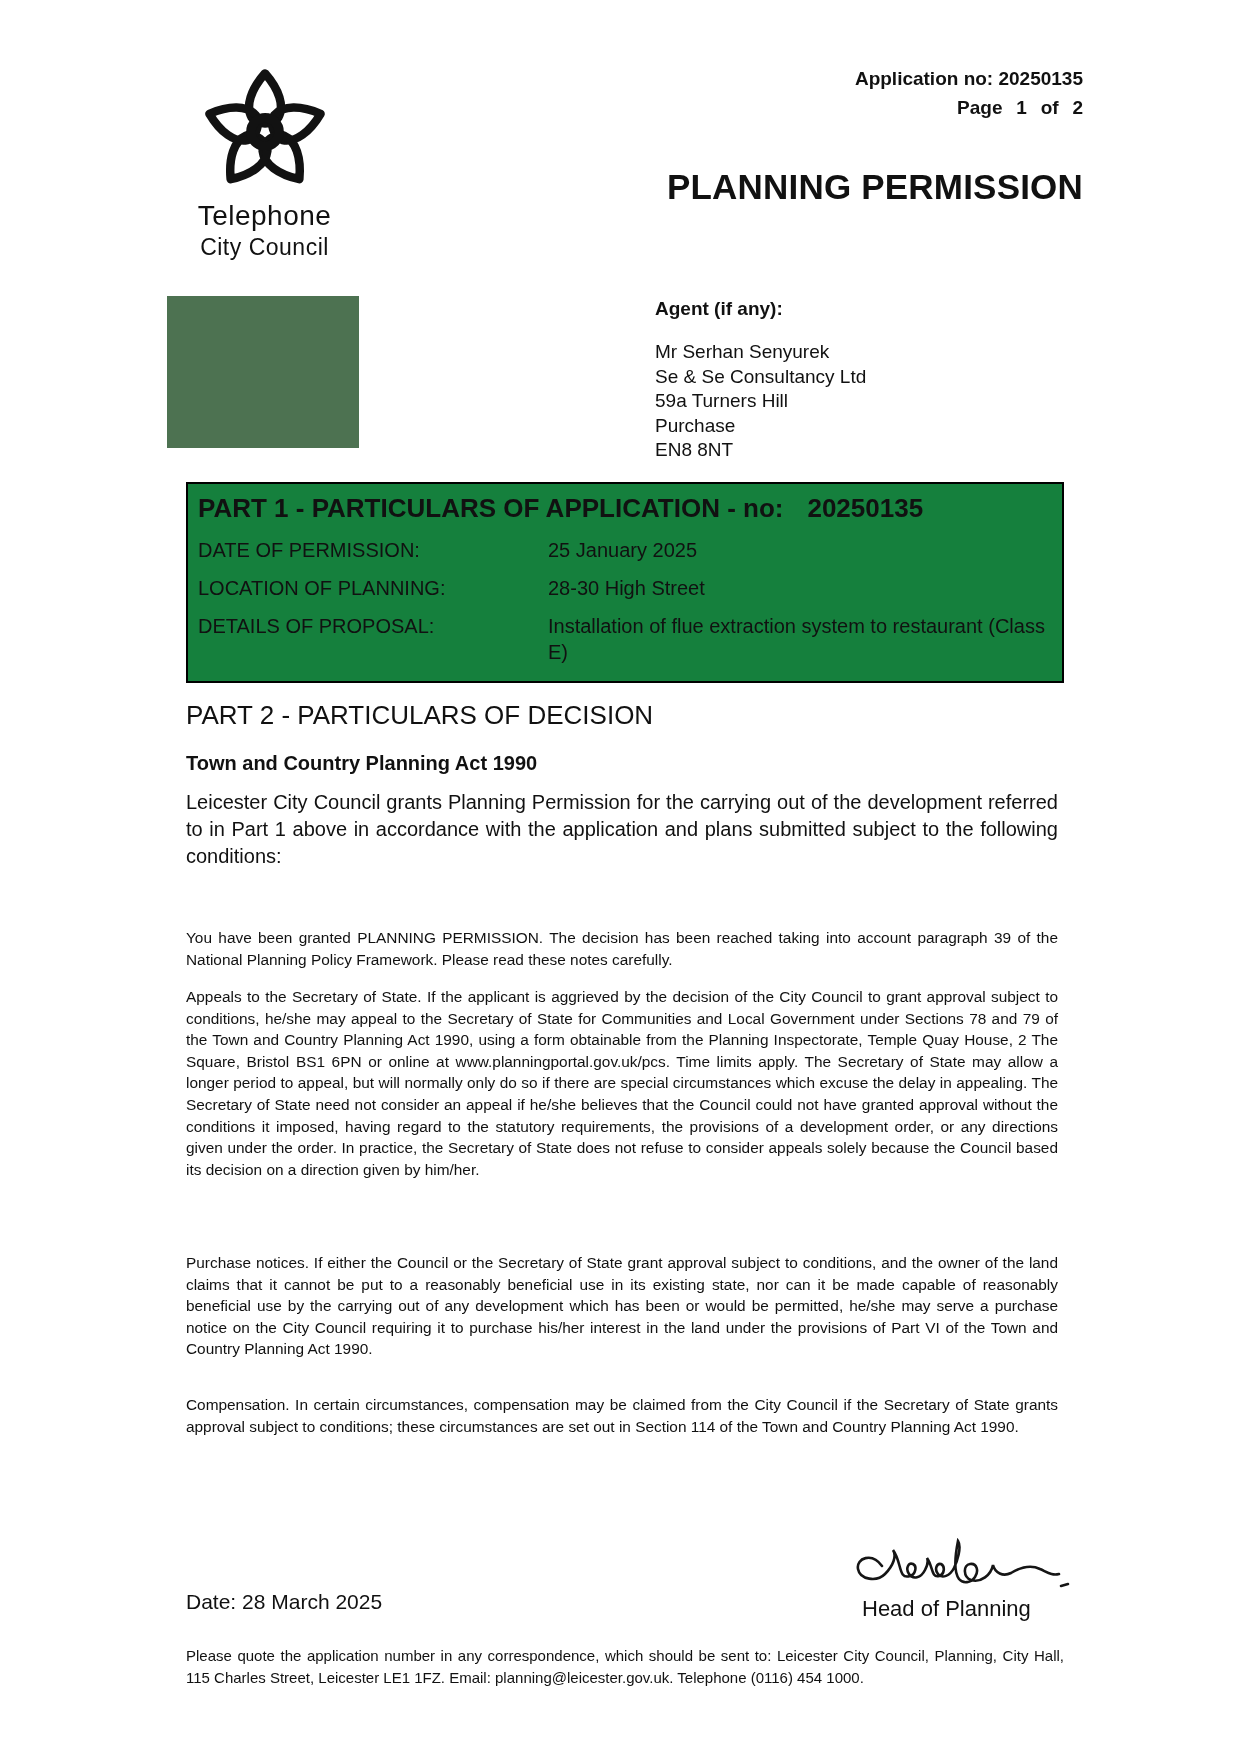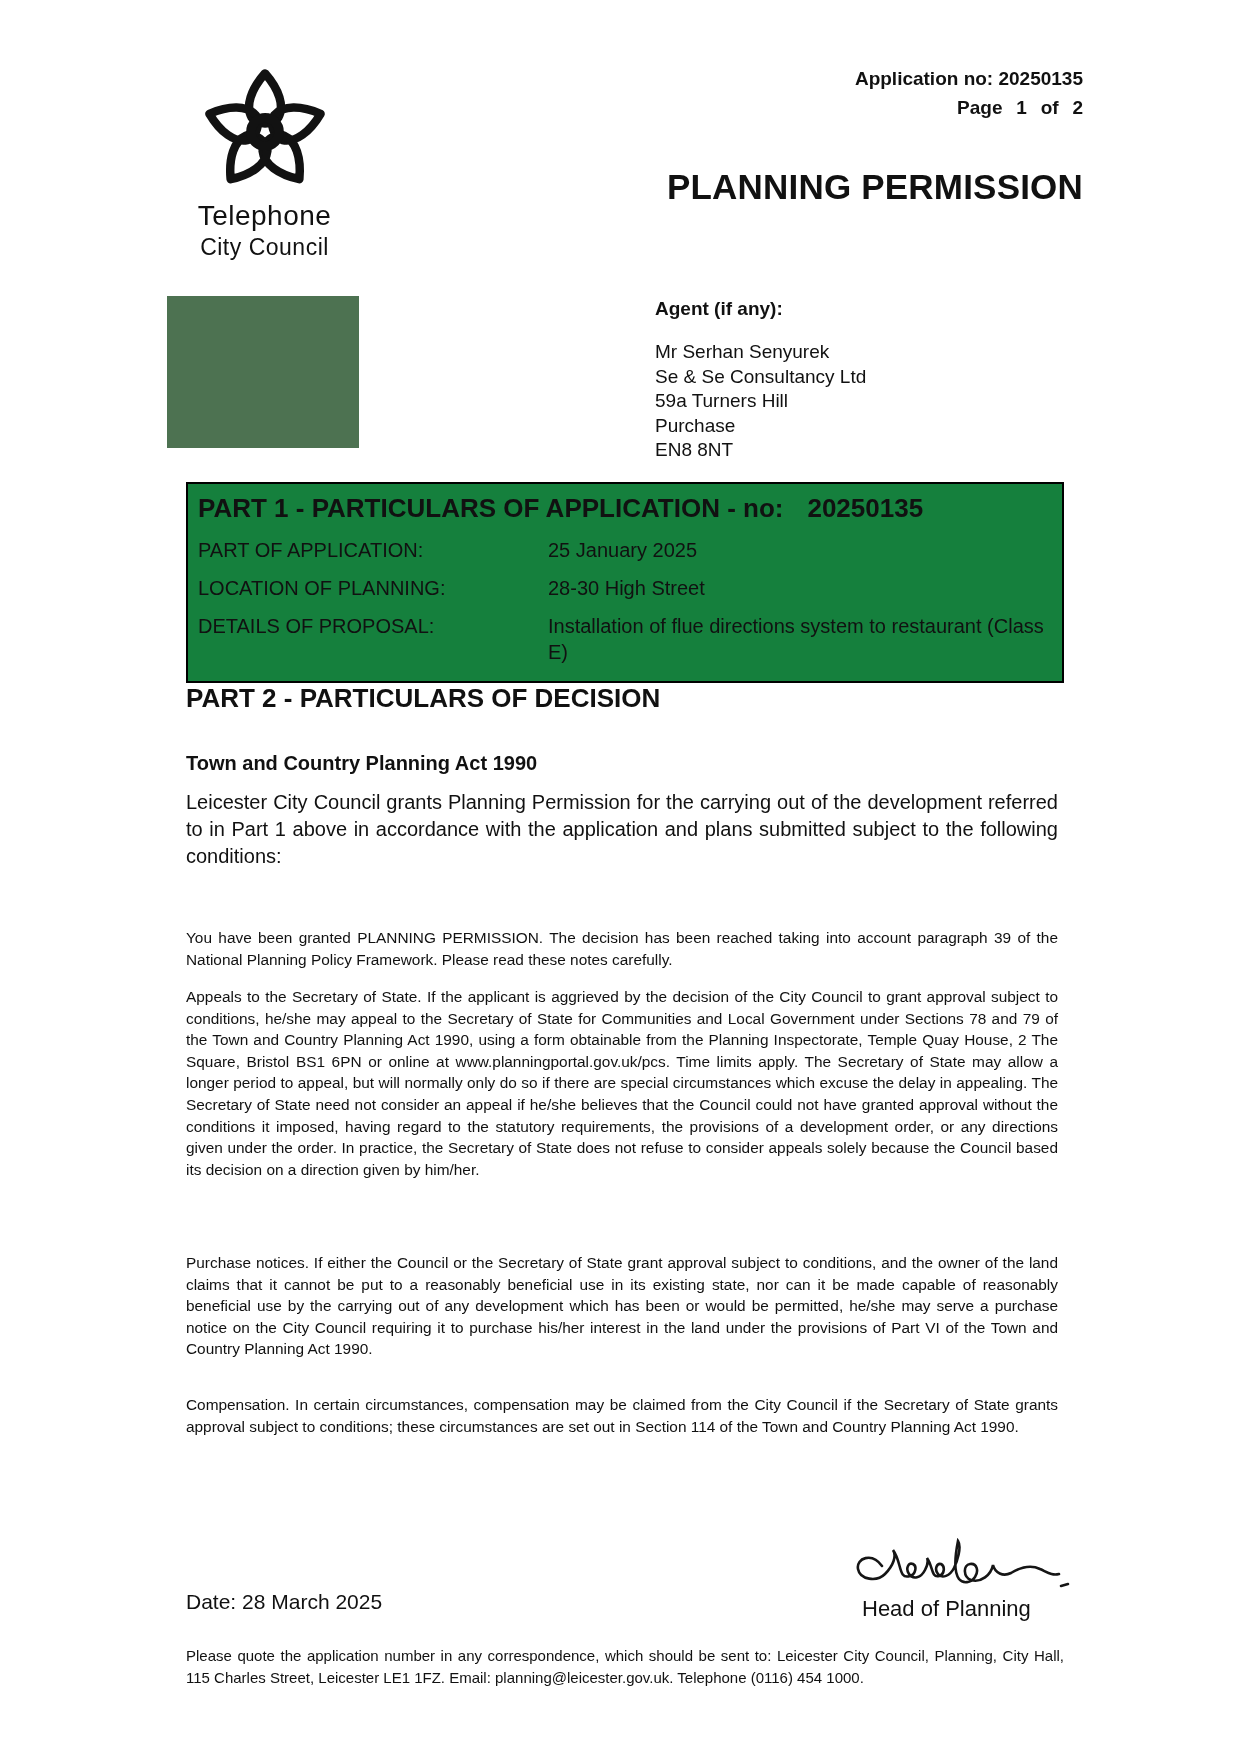--- a/index.html
+++ b/index.html
@@ -33,21 +33,21 @@
 
   
   .p1-table { position:absolute; left:186px; top:482px; width:878px; border:2px solid #000; background:#15803d; }
   .p1-title { font-size:26px; font-weight:bold; padding:9px 10px 4px 10px; line-height:30px; }
   .p1-num { margin-left:24px; }
   .p1-row { display:grid; grid-template-columns:350px 1fr; padding:10px 10px 2px 10px; font-size:20px; line-height:26px; }
   .p1-row:last-child { padding-bottom:16px; }
 
   
   .col { position:absolute; left:186px; width:872px; }
-  .part2-title { top:683px; font-size:26px; font-weight:bold; }
+  .part2-title { top:700px; font-size:26px; font-weight:normal; }
   .act-heading { top:752px; font-size:20px; font-weight:bold; }
   .grant-para { top:789px; font-size:20px; line-height:27px; text-align:justify; }
   .note { font-size:15.4px; line-height:21.6px; text-align:justify; }
   .note-0 { top:927px; }
   .note-1 { top:986px; }
   .note-2 { top:1252px; }
   .note-3 { top:1394px; }
 
   
   .signature { position:absolute; left:852px; top:1538px; }
@@ -94,30 +94,30 @@
       <div>Purchase</div>
       <div>EN8 8NT</div>
     </div>
   </div>
 
   <div class="p1-table">
     <div class="p1-title">
       <span>PART 1 - PARTICULARS OF APPLICATION - no:</span><span class="p1-num">20250135</span>
     </div>
     <div class="p1-row">
-      <div>PART OF APPLICATION:</div>
+      <div>DATE OF PERMISSION:</div>
       <div>25 January 2025</div>
     </div>
     <div class="p1-row">
       <div>LOCATION OF PLANNING:</div>
       <div>28-30 High Street</div>
     </div>
     <div class="p1-row">
       <div>DETAILS OF PROPOSAL:</div>
-      <div>Installation of flue directions system to restaurant (Class E)</div>
+      <div>Installation of flue extraction system to restaurant (Class E)</div>
     </div>
   </div>
 
   <div class="col part2-title">PART 2 - PARTICULARS OF DECISION</div>
   <div class="col act-heading">Town and Country Planning Act 1990</div>
   <div class="col grant-para">Leicester City Council grants Planning Permission for the carrying out of the development referred to in Part 1 above in accordance with the application and plans submitted subject to the following conditions:</div>
 
   <div class="col note note-0">You have been granted PLANNING PERMISSION. The decision has been reached taking into account paragraph 39 of the National Planning Policy Framework. Please read these notes carefully.</div>
   <div class="col note note-1">Appeals to the Secretary of State. If the applicant is aggrieved by the decision of the City Council to grant approval subject to conditions, he/she may appeal to the Secretary of State for Communities and Local Government under Sections 78 and 79 of the Town and Country Planning Act 1990, using a form obtainable from the Planning Inspectorate, Temple Quay House, 2 The Square, Bristol BS1 6PN or online at www.planningportal.gov.uk/pcs. Time limits apply. The Secretary of State may allow a longer period to appeal, but will normally only do so if there are special circumstances which excuse the delay in appealing. The Secretary of State need not consider an appeal if he/she believes that the Council could not have granted approval without the conditions it imposed, having regard to the statutory requirements, the provisions of a development order, or any directions given under the order. In practice, the Secretary of State does not refuse to consider appeals solely because the Council based its decision on a direction given by him/her.</div>
   <div class="col note note-2">Purchase notices. If either the Council or the Secretary of State grant approval subject to conditions, and the owner of the land claims that it cannot be put to a reasonably beneficial use in its existing state, nor can it be made capable of reasonably beneficial use by the carrying out of any development which has been or would be permitted, he/she may serve a purchase notice on the City Council requiring it to purchase his/her interest in the land under the provisions of Part VI of the Town and Country Planning Act 1990.</div>

